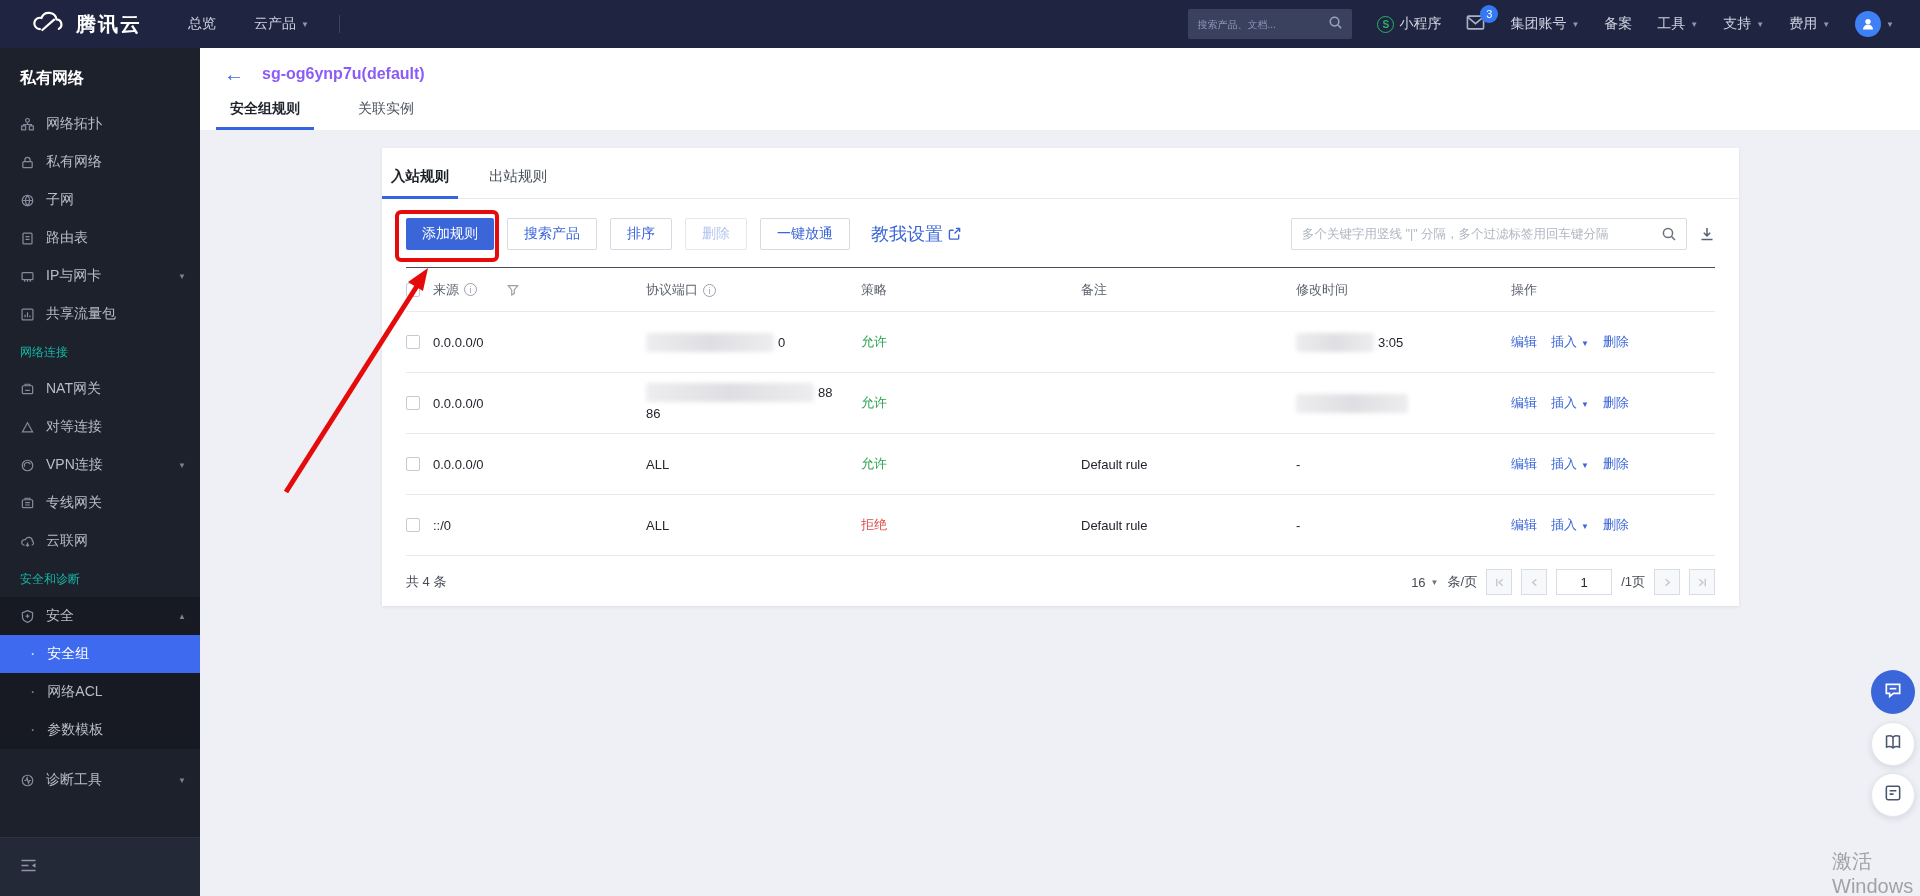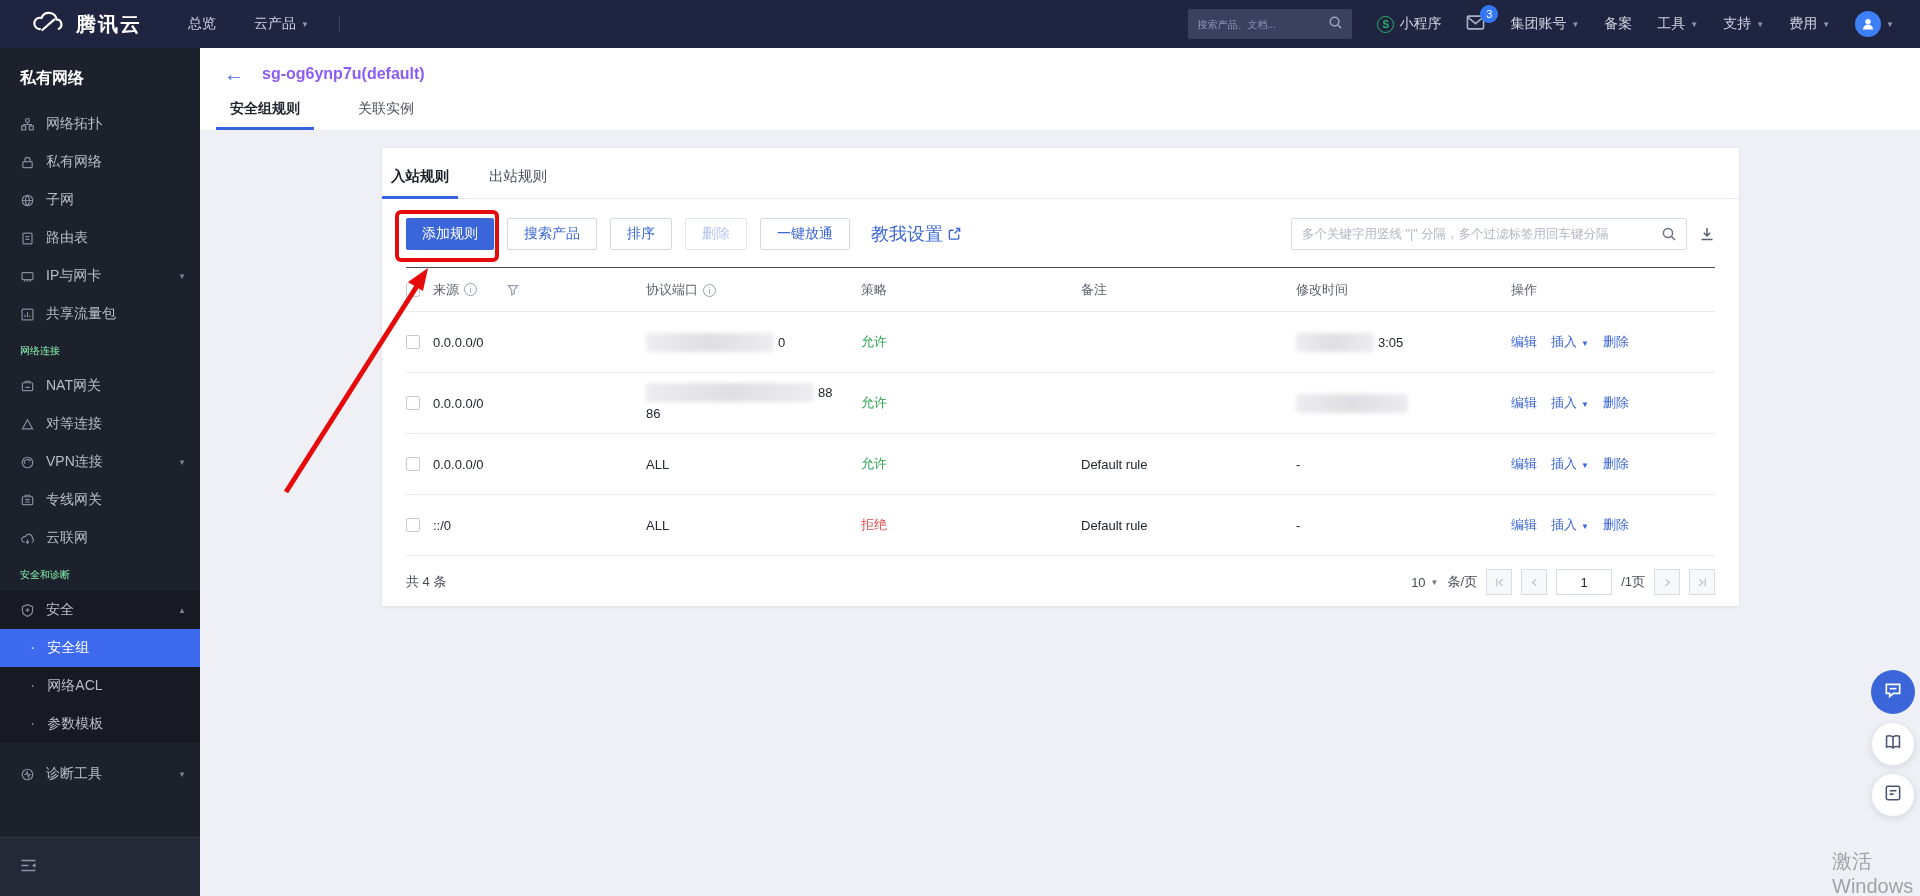--- a/index.html
+++ b/index.html
@@ -22,21 +22,21 @@
   .mail-wrap { position:relative; }
   .badge { position:absolute; top:-10px; right:-13px; min-width:18px; height:18px; border-radius:9px; background:#3478f6; color:#fff; font-size:11px; display:flex; align-items:center; justify-content:center; padding:0 5px; }
   .avatar { width:26px; height:26px; border-radius:50%; background:#3f80f7; display:flex; align-items:center; justify-content:center; }
 
   
   .sidebar { position:absolute; left:0; top:48px; width:200px; height:848px; background:#1d212c; color:#b9bdc7; z-index:30; }
   .side-title { padding:20px 0 16px 20px; font-size:16px; font-weight:bold; color:#fff; }
   .side-item { height:38px; display:flex; align-items:center; padding-left:20px; gap:11px; font-size:14px; cursor:pointer; position:relative; }
   .side-item .sicon { color:#858b9c; display:inline-flex; }
   .side-chev { position:absolute; right:14px; font-size:8px; color:#7a8093; }
-  .section-label { padding:11px 0 9px 20px; font-size:10px; color:#86efac; }
+  .section-label { padding:11px 0 9px 20px; font-size:12px; color:#14b8a6; }
   .group-dark { background:#171a23; }
   .sub-item { height:38px; display:flex; align-items:center; padding-left:30px; gap:12px; font-size:14px; cursor:pointer; color:#b9bdc7; }
   .sub-item .dot { color:#80859a; font-size:16px; line-height:1; }
   .sub-item.selected { background:var(--selected,#3e6af0); color:#fff; }
   .sub-item.selected .dot { color:#d9e2fb; }
   .side-bottom { position:absolute; left:0; bottom:0; width:200px; height:59px; background:#242938; border-top:1px solid #2e3445; display:flex; align-items:center; padding-left:20px; color:#8f95a8; }
 
   
   .main { position:absolute; left:200px; top:48px; width:1720px; height:848px; background:#eef0f5; }
   .page-header { height:82px; background:#fff; position:relative; }
@@ -498,21 +498,21 @@
         <div class="c-actions">
           <span class="alink">编辑</span><span class="alink">插入</span><span class="ins-caret">▼</span><span class="alink">删除</span>
         </div>
       </div>
     </div>
 
     <div class="tfoot">
       <span>共 4 条</span>
       <div class="pager">
         <span class="psize">
-          <span>10</span>
+          <span>16</span>
           <span class="caret" style="color:#6b7280;">▼</span>
         </span>
         <span>条/页</span>
         <span class="pg-btn">
           <svg width="11" height="11" viewBox="0 0 12 12" fill="none" stroke="currentColor" stroke-width="1.5">
               <path d="M3 2 v8 M9.5 2.5 L5.5 6 L9.5 9.5"></path>
             </svg>
         </span>
         <span class="pg-btn">
           <svg width="11" height="11" viewBox="0 0 12 12" fill="none" stroke="currentColor" stroke-width="1.5">

